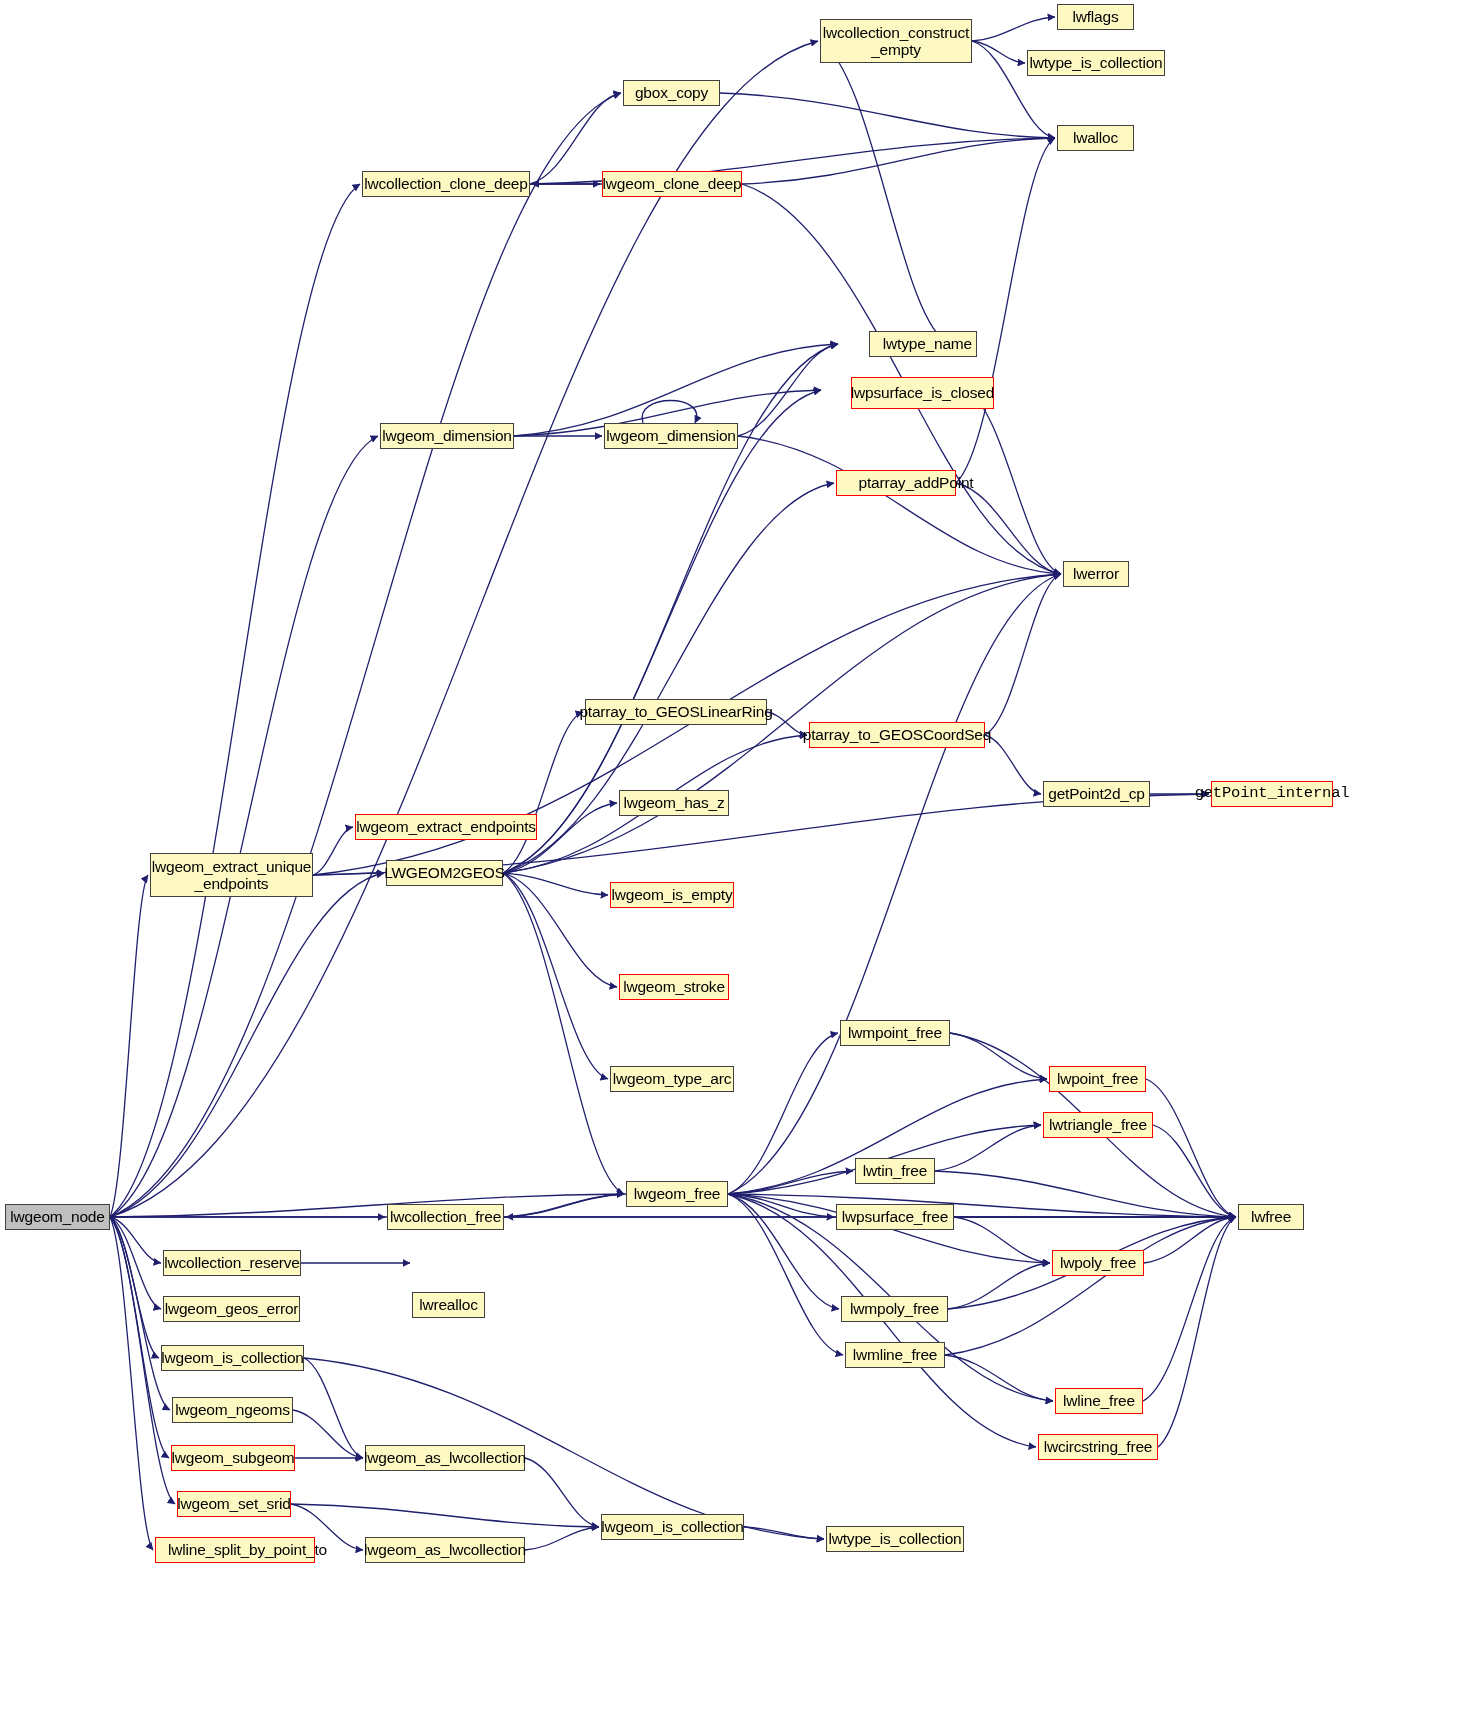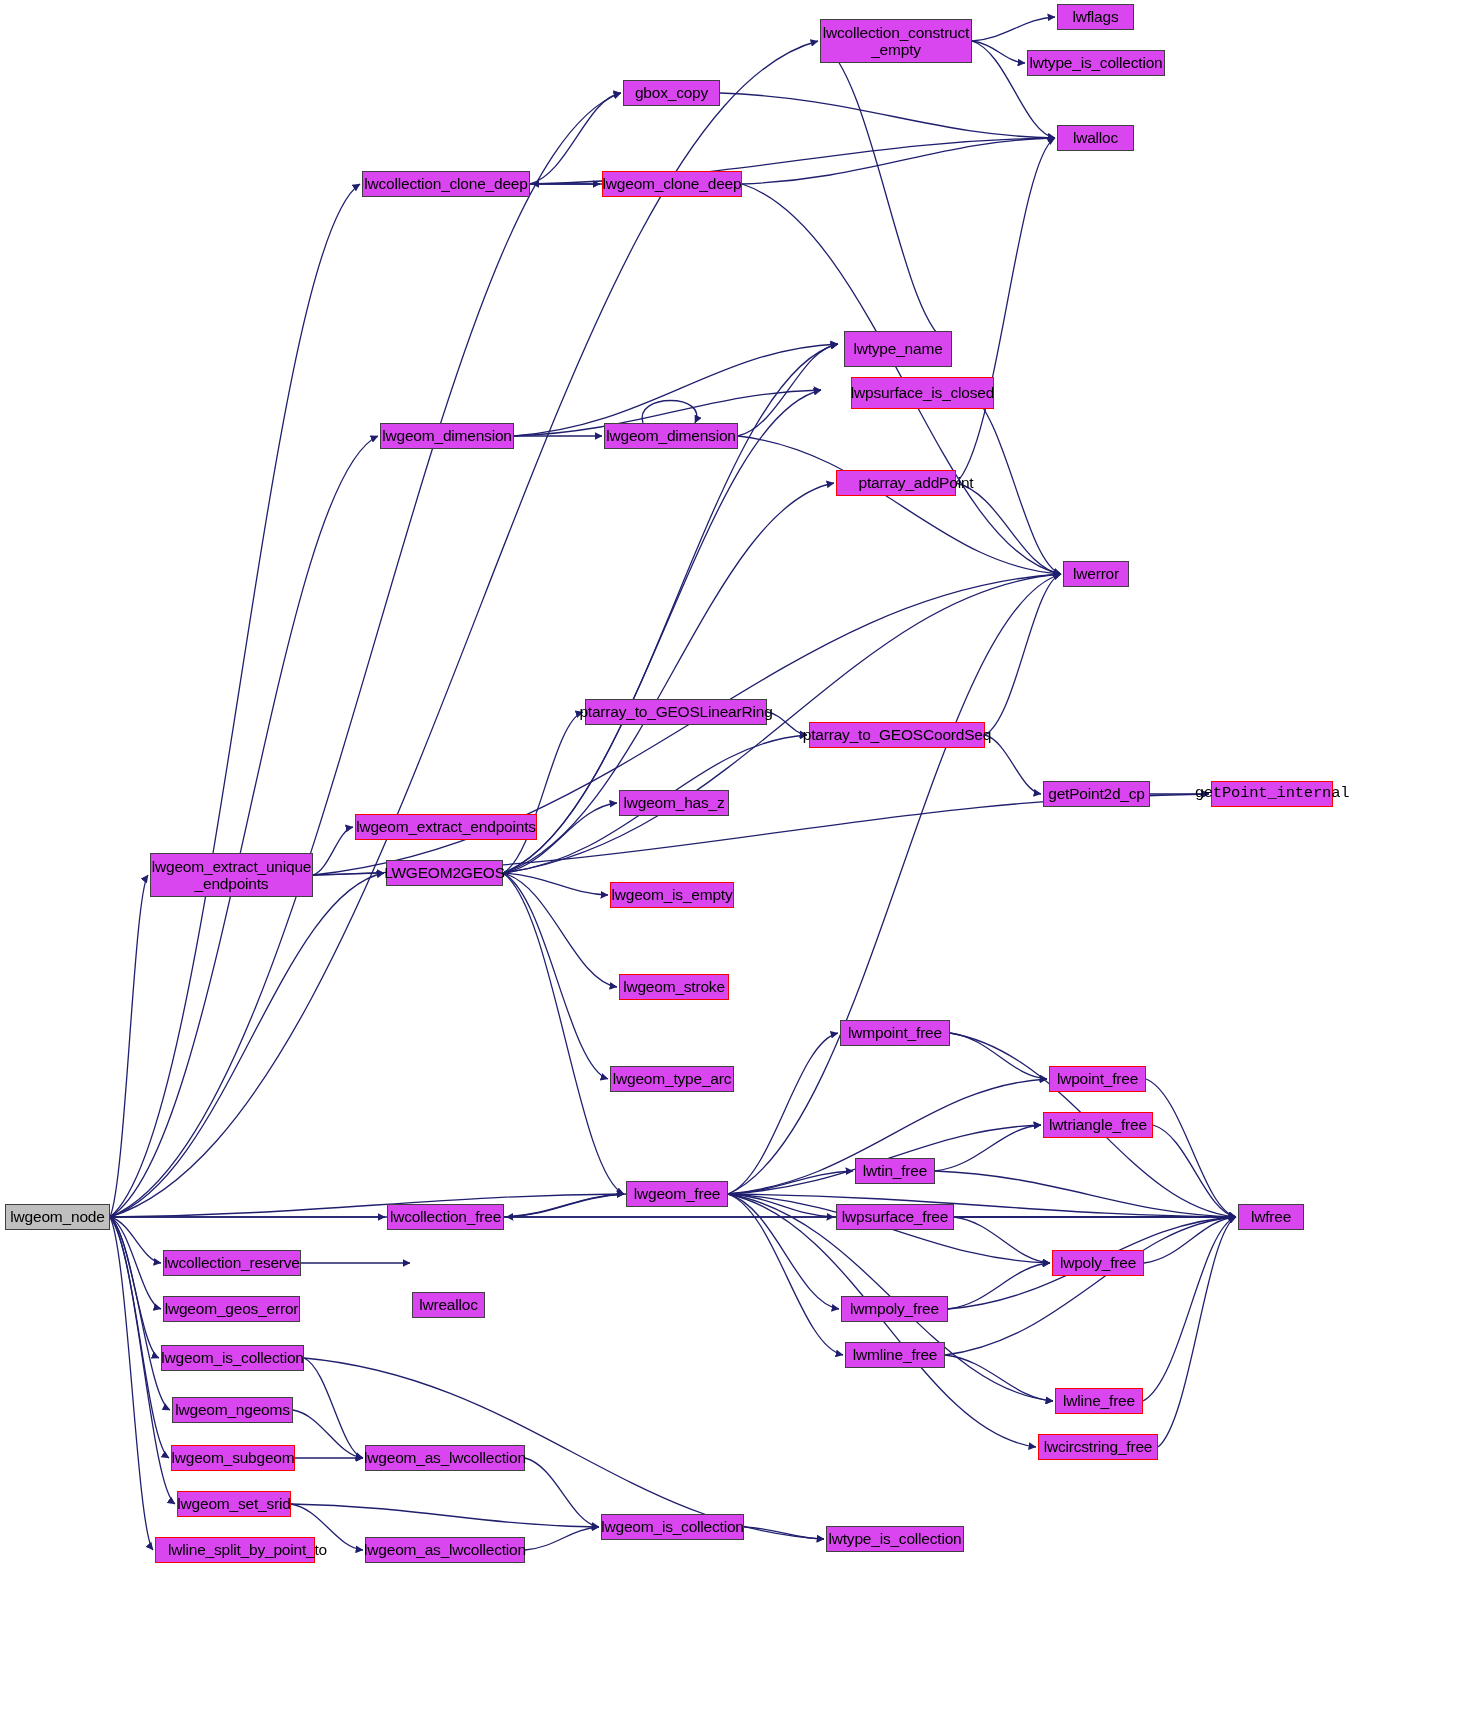--- a/index.html
+++ b/index.html
@@ -1,21 +1,21 @@
 <!DOCTYPE html>
 <html><head>
 <meta charset="utf-8">
 <title>lwgeom_node call graph</title>
 <style>
   html,body{margin:0;padding:0;background:#ffffff;}
   #canvas{position:relative;width:1473px;height:1729px;background:#ffffff;
           font-family:"Liberation Sans","DejaVu Sans",sans-serif;overflow:hidden;}
   svg.edges{position:absolute;left:0;top:0;width:1473px;height:1729px;pointer-events:none;}
   .node{position:absolute;box-sizing:border-box;display:flex;align-items:center;
-        justify-content:center;text-align:center;background:#d946ef;
+        justify-content:center;text-align:center;background:#fef9c3;
         border:1px solid #404040;font-size:15.5px;color:#000000;line-height:1.12;
         white-space:pre;letter-spacing:-0.2px;}
   .node.red{border:1px solid #ff0000;}
   .node.root{background:#bfbfbf;border:1px solid #404040;}
   .node span{display:block;padding:0 4px;}
 </style>
 </head>
 <body>
 
 <div id="canvas">
@@ -125,21 +125,21 @@
   </svg>
   <div id="node-layer">
       <div class="node" style="left: 820px; top: 19px; width: 152px; height: 44px;"><span style="white-space: pre;">lwcollection_construct
 _empty</span></div>
       <div class="node" style="left: 1057px; top: 4px; width: 77px; height: 26px;"><span>lwflags</span></div>
       <div class="node" style="left: 1027px; top: 50px; width: 138px; height: 26px;"><span>lwtype_is_collection</span></div>
       <div class="node" style="left: 623px; top: 80px; width: 97px; height: 26px;"><span>gbox_copy</span></div>
       <div class="node" style="left: 1057px; top: 125px; width: 77px; height: 26px;"><span>lwalloc</span></div>
       <div class="node" style="left: 362px; top: 171px; width: 168px; height: 26px;"><span>lwcollection_clone_deep</span></div>
       <div class="node red" style="left: 602px; top: 171px; width: 140px; height: 26px;"><span>lwgeom_clone_deep</span></div>
-      <div class="node" style="left: 844px; top: 331px; width: 108px; height: 36px;"><span>lwtype_name</span></div>
+      <div class="node" style="left: 869px; top: 331px; width: 108px; height: 26px; justify-content: flex-end;"><span>lwtype_name</span></div>
       <div class="node red" style="left: 823px; top: 377px; width: 143px; height: 32px; margin-left: 28px;"><span>lwpsurface_is_closed</span></div>
       <div class="node" style="left: 380px; top: 423px; width: 134px; height: 26px;"><span>lwgeom_dimension</span></div>
       <div class="node" style="left: 604px; top: 423px; width: 134px; height: 26px;"><span>lwgeom_dimension</span></div>
       <div class="node red" style="left: 836px; top: 470px; width: 120px; height: 26px; padding-left: 40px;"><span>ptarray_addPoint</span></div>
       <div class="node" style="left: 1063px; top: 561px; width: 66px; height: 26px;"><span>lwerror</span></div>
       <div class="node" style="left: 585px; top: 699px; width: 182px; height: 26px;"><span>ptarray_to_GEOSLinearRing</span></div>
       <div class="node red" style="left: 809px; top: 722px; width: 176px; height: 26px;"><span>ptarray_to_GEOSCoordSeq</span></div>
       <div class="node" style="left: 1043px; top: 781px; width: 107px; height: 26px;"><span>getPoint2d_cp</span></div>
       <div class="node red" style="left: 1211px; top: 781px; width: 122px; height: 26px; font-family: Liberation Mono, monospace;"><span>getPoint_internal</span></div>
       <div class="node" style="left: 619px; top: 790px; width: 110px; height: 26px;"><span>lwgeom_has_z</span></div>

